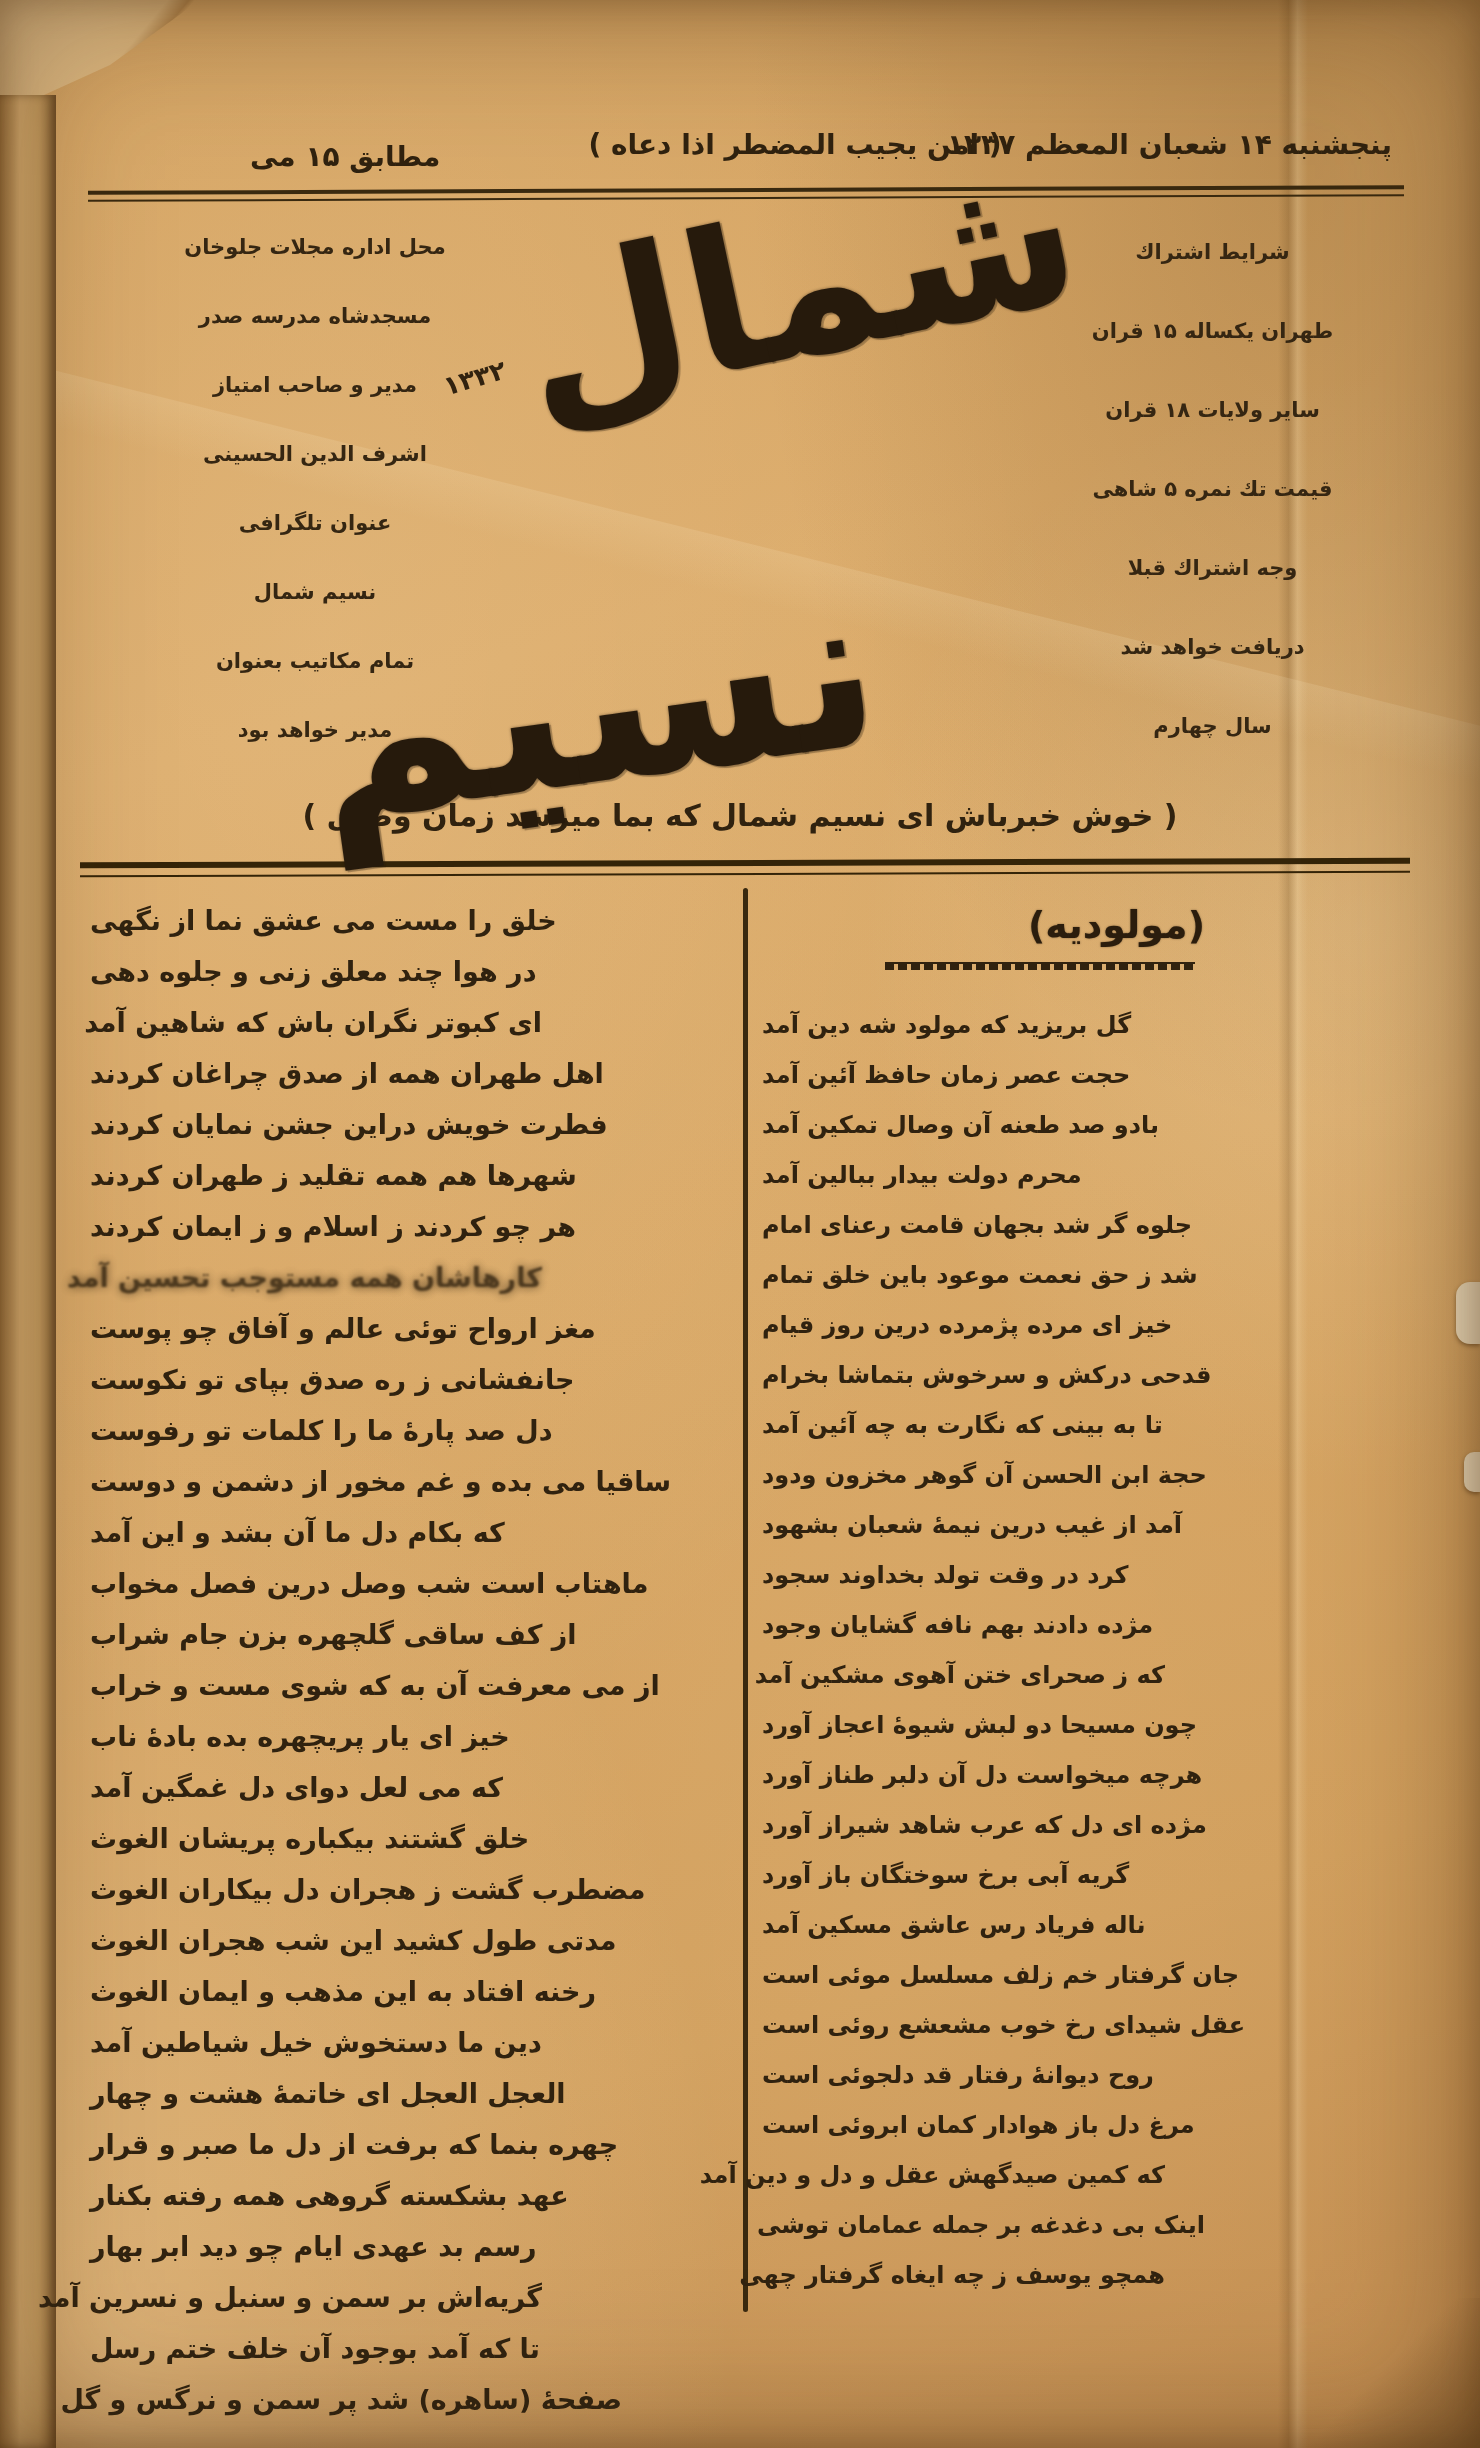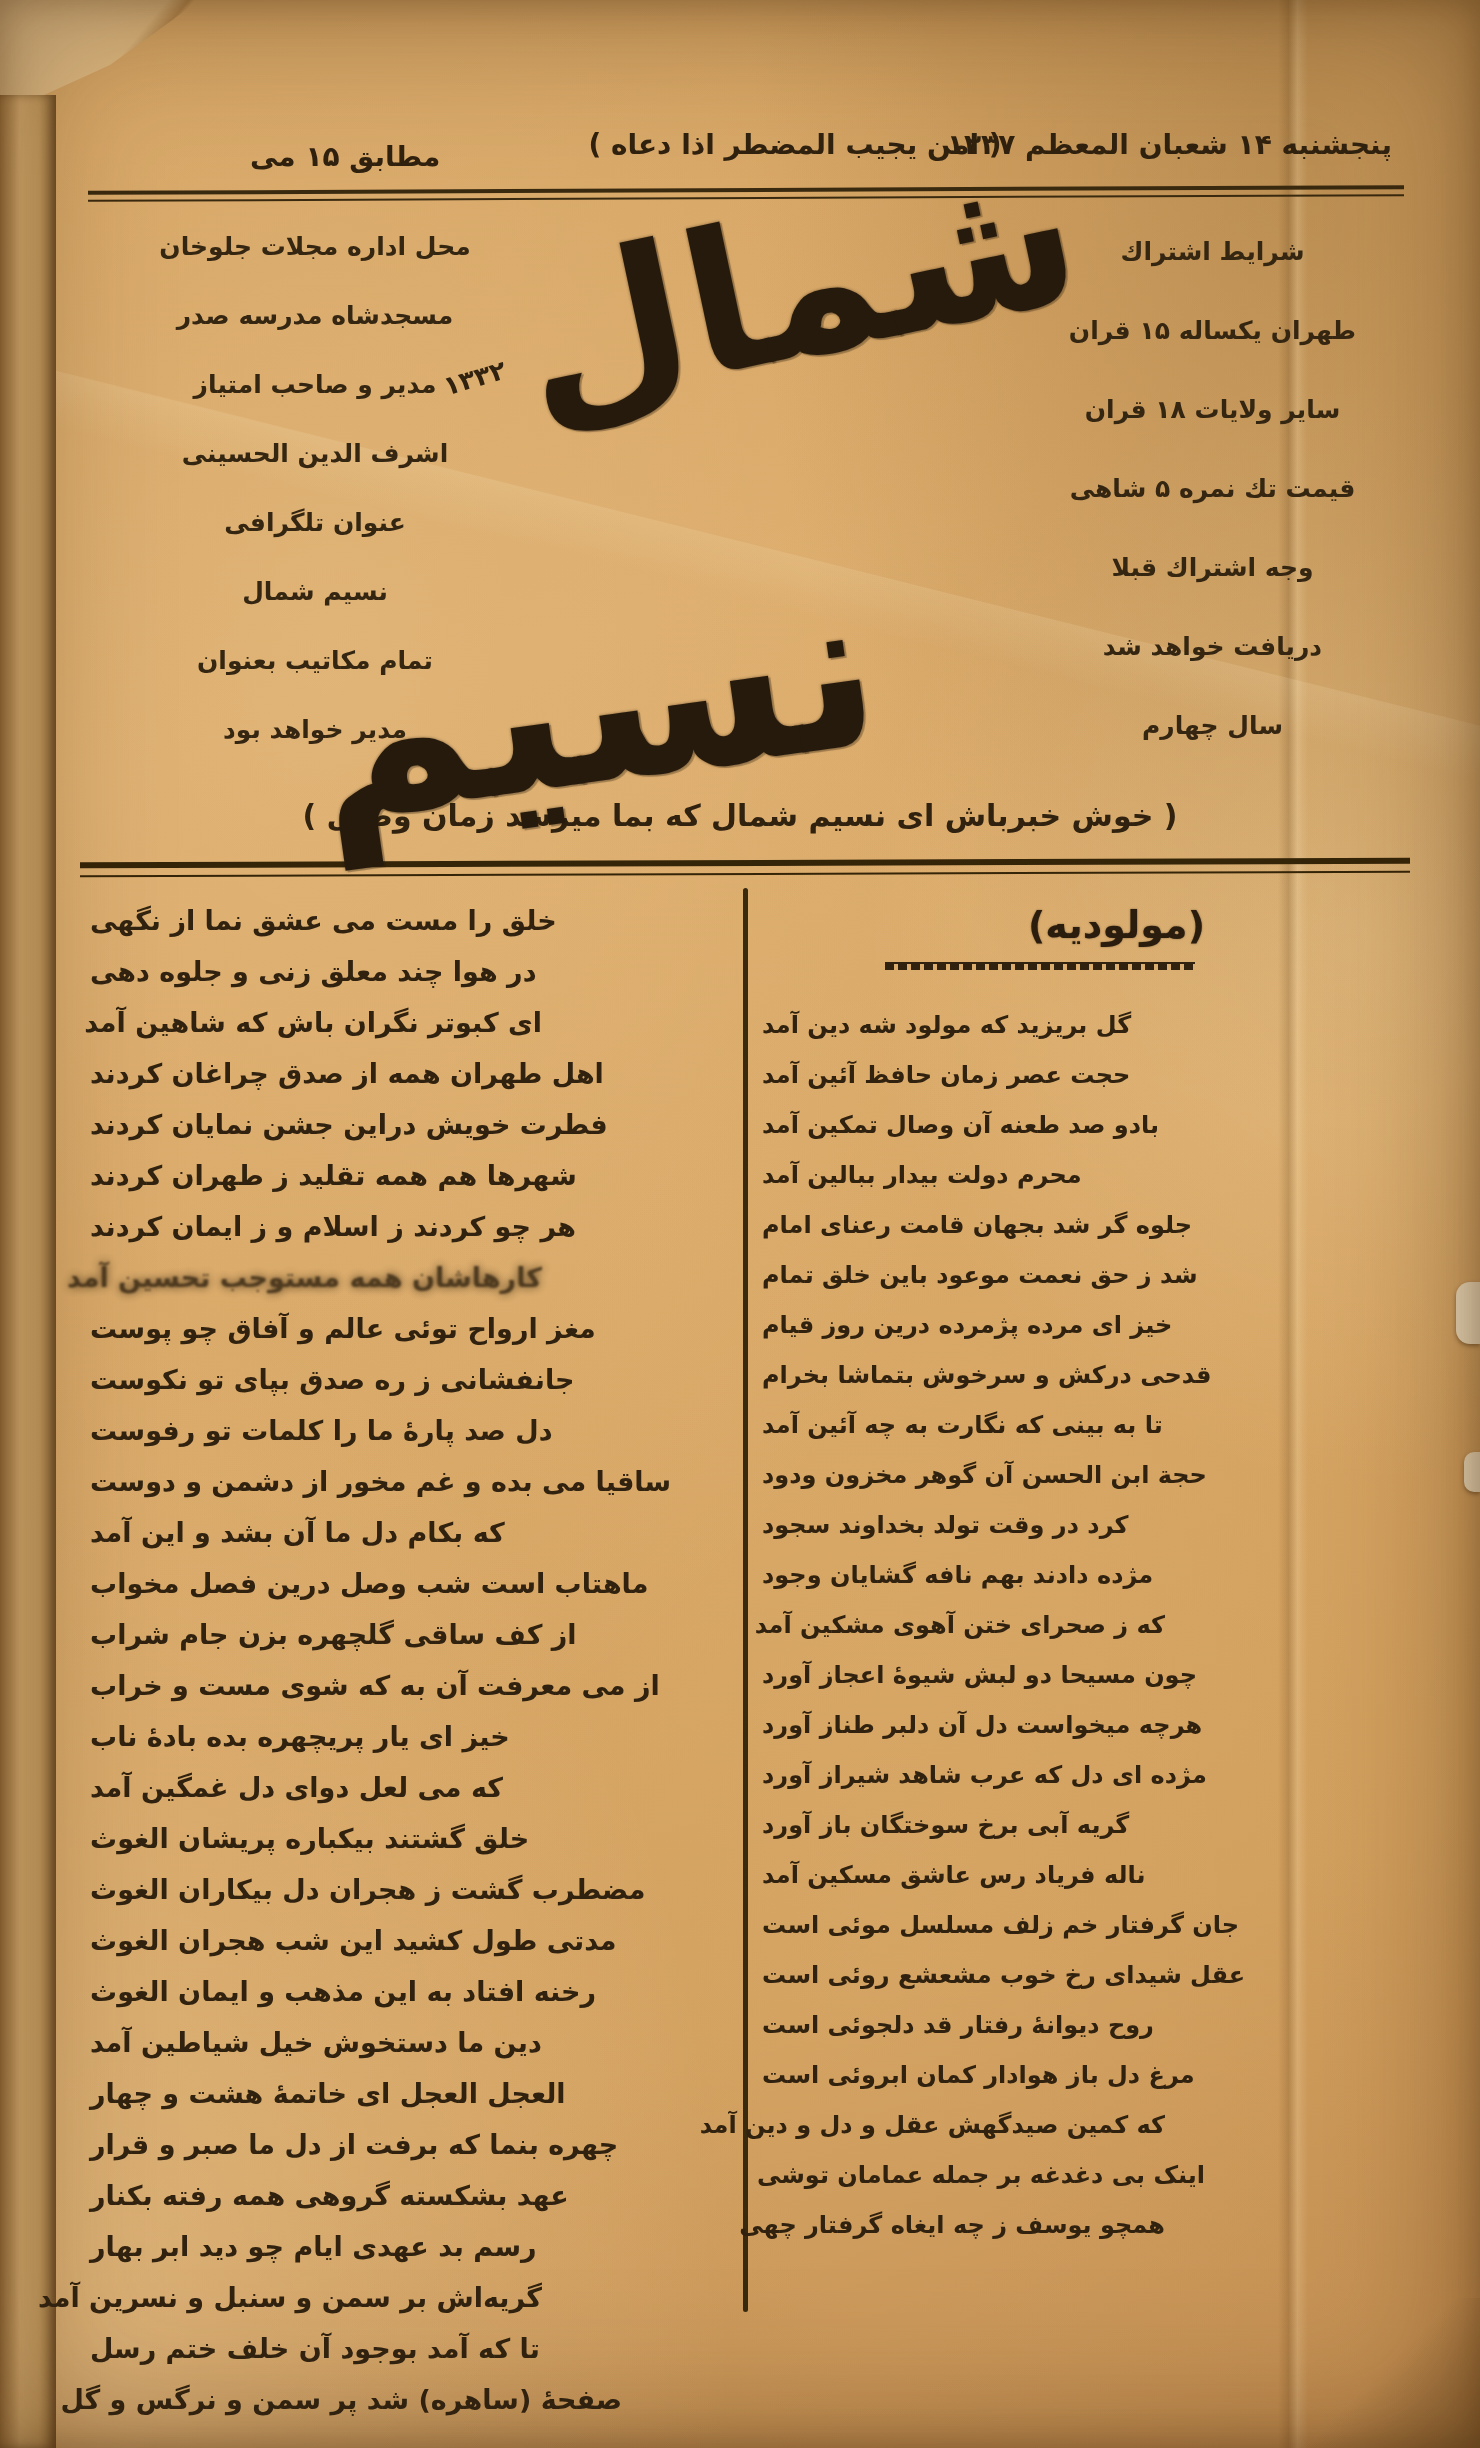--- a/index.html
+++ b/index.html
@@ -42,21 +42,21 @@
   .hdr{position:absolute;top:128px;font-size:28px;font-weight:bold;white-space:nowrap;direction:rtl}
   .hdr-date{right:88px}
   .hdr-dua{left:580px;width:430px;text-align:center}
   .hdr-greg{left:250px;top:140px}
 
   .rule-a{position:absolute;left:88px;right:76px;top:188px;height:5px;
     border-top:4px solid #39290f;border-bottom:2px solid #39290f;transform:rotate(-.25deg)}
   .rule-b{position:absolute;left:80px;right:70px;top:860px;height:7px;
     border-top:6px solid #342408;border-bottom:2px solid #342408;transform:rotate(-.2deg)}
 
-  .info{position:absolute;direction:rtl;font-weight:bold;font-size:25px;color:#352612;z-index:3}
+  .info{position:absolute;direction:rtl;font-weight:bold;font-size:21px;color:#352612;z-index:3}
   .info .info-line{height:70px;display:flex;align-items:center;justify-content:center;white-space:nowrap}
   .info-left{left:100px;top:212px;width:430px}
   .info-left .info-line{height:69px}
   .info-right{left:1015px;top:212px;width:395px}
   .info-right .info-line{height:79px}
 
   .masthead{position:absolute;left:315px;top:195px;width:760px;height:605px;z-index:1;pointer-events:none}
   .mast-word{position:absolute;font-weight:bold;color:#261a0c;line-height:1;
     text-shadow:0 0 3px rgba(38,26,12,.55), 2px 2px 0 rgba(38,26,12,.25)}
   .mast-top{right:-5px;top:-5px;font-size:195px;transform:rotate(-12deg)}
@@ -147,20 +147,21 @@
       <div class="pline i1">گل بریزید که مولود شه دین آمد</div>
       <div class="pline i0">حجت عصر زمان حافظ آئین آمد</div>
       <div class="pline i0">بادو صد طعنه آن وصال تمکین آمد</div>
       <div class="pline i0">محرم دولت بیدار ببالین آمد</div>
       <div class="pline i0">جلوه گر شد بجهان قامت رعنای امام</div>
       <div class="pline i0">شد ز حق نعمت موعود باین خلق تمام</div>
       <div class="pline i0">خیز ای مرده پژمرده درین روز قیام</div>
       <div class="pline i0">قدحی درکش و سرخوش بتماشا بخرام</div>
       <div class="pline i2">تا به بینی که نگارت به چه آئین آمد</div>
       <div class="pline i0">حجة ابن الحسن آن گوهر مخزون ودود</div>
+      <div class="pline i0">آمد از غیب درین نیمهٔ شعبان بشهود</div>
       <div class="pline i0">کرد در وقت تولد بخداوند سجود</div>
       <div class="pline i0">مژده دادند بهم نافه گشایان وجود</div>
       <div class="pline i2">که ز صحرای ختن آهوی مشکین آمد</div>
       <div class="pline i0">چون مسیحا دو لبش شیوهٔ اعجاز آورد</div>
       <div class="pline i0">هرچه میخواست دل آن دلبر طناز آورد</div>
       <div class="pline i0">مژده ای دل که عرب شاهد شیراز آورد</div>
       <div class="pline i0">گریه آبی برخ سوختگان باز آورد</div>
       <div class="pline i2">ناله فریاد رس عاشق مسکین آمد</div>
       <div class="pline i0">جان گرفتار خم زلف مسلسل موئی است</div>
       <div class="pline i0">عقل شیدای رخ خوب مشعشع روئی است</div>

